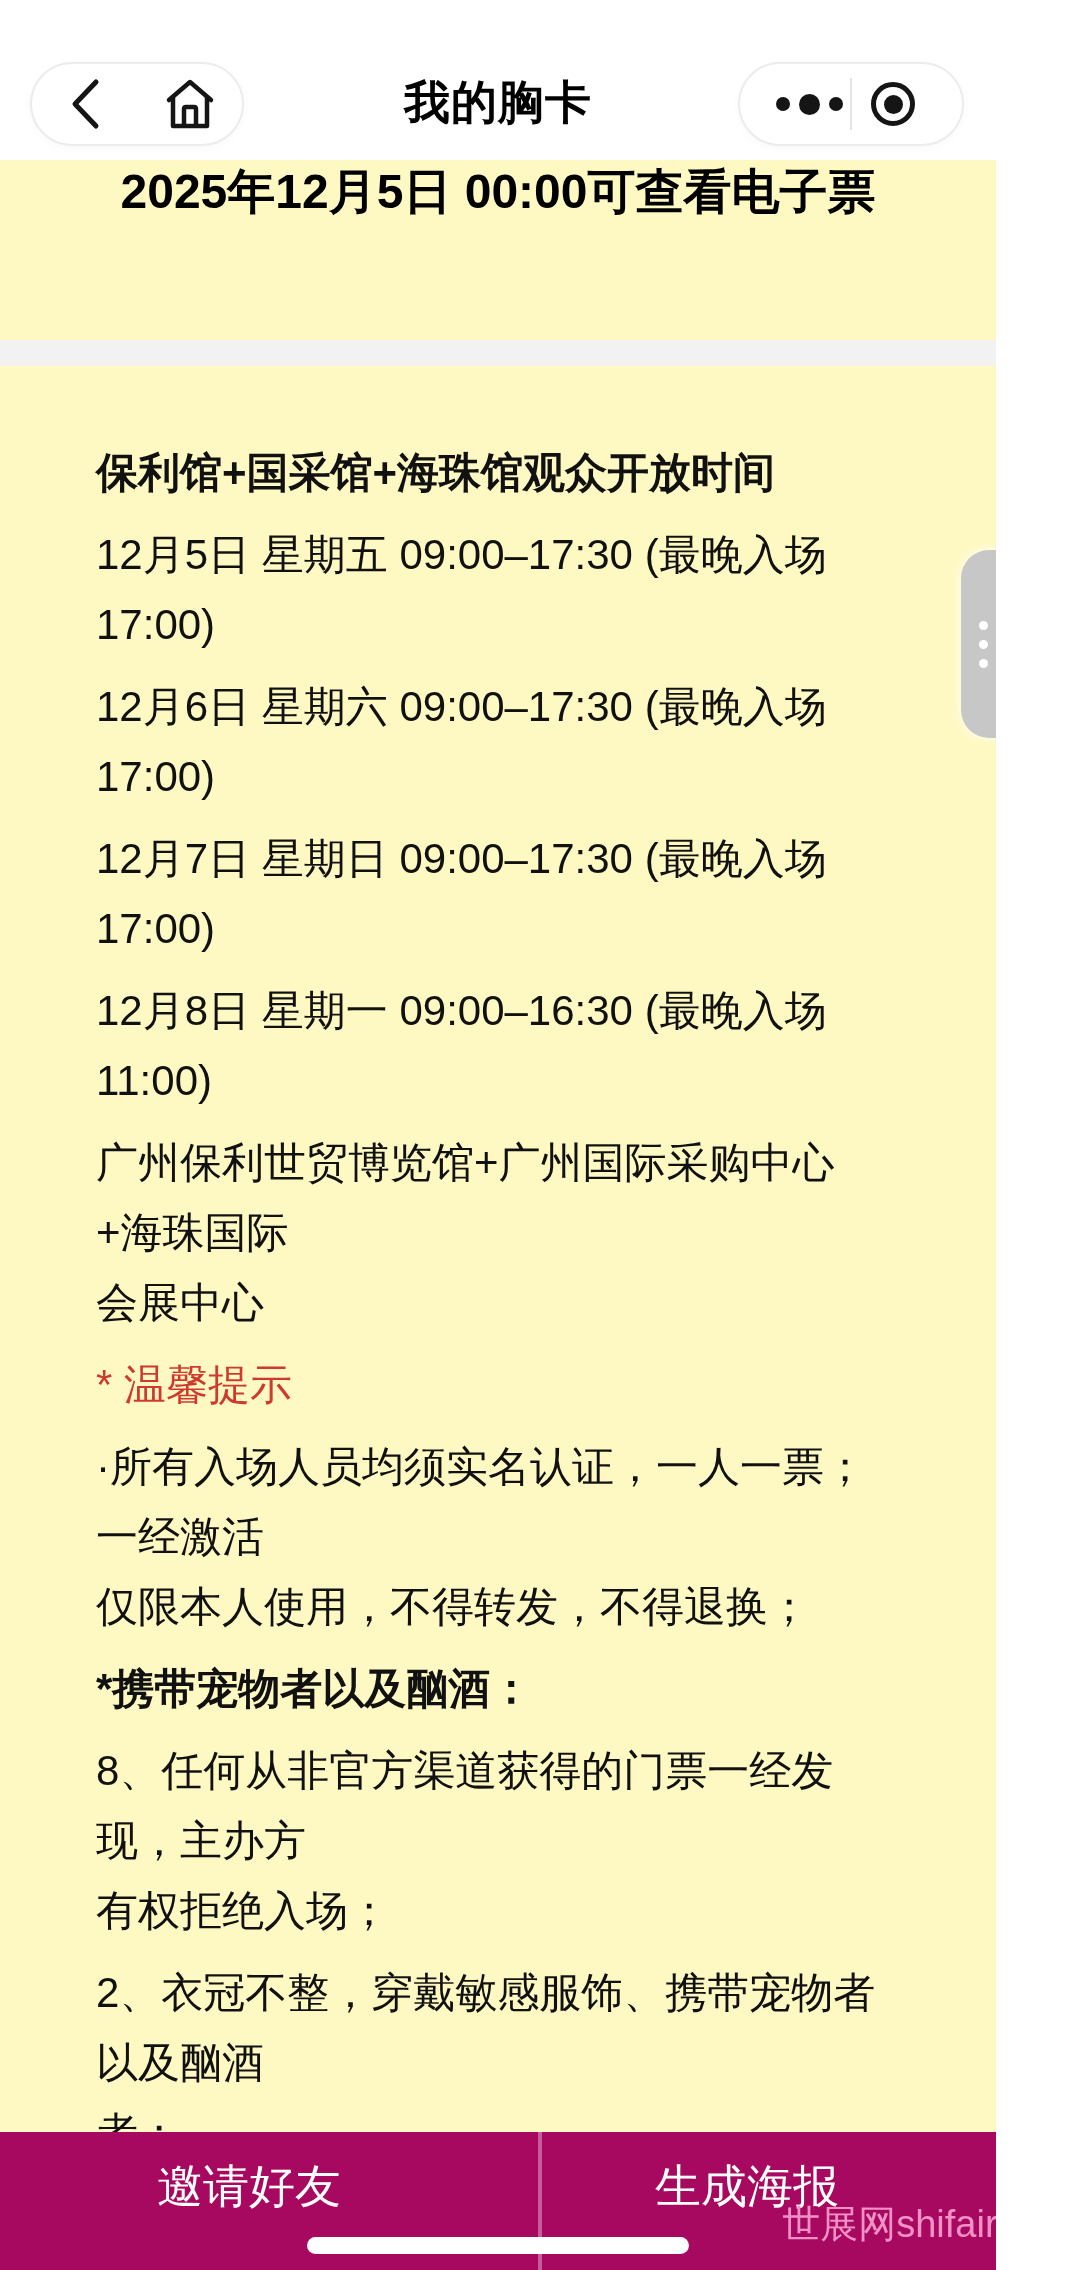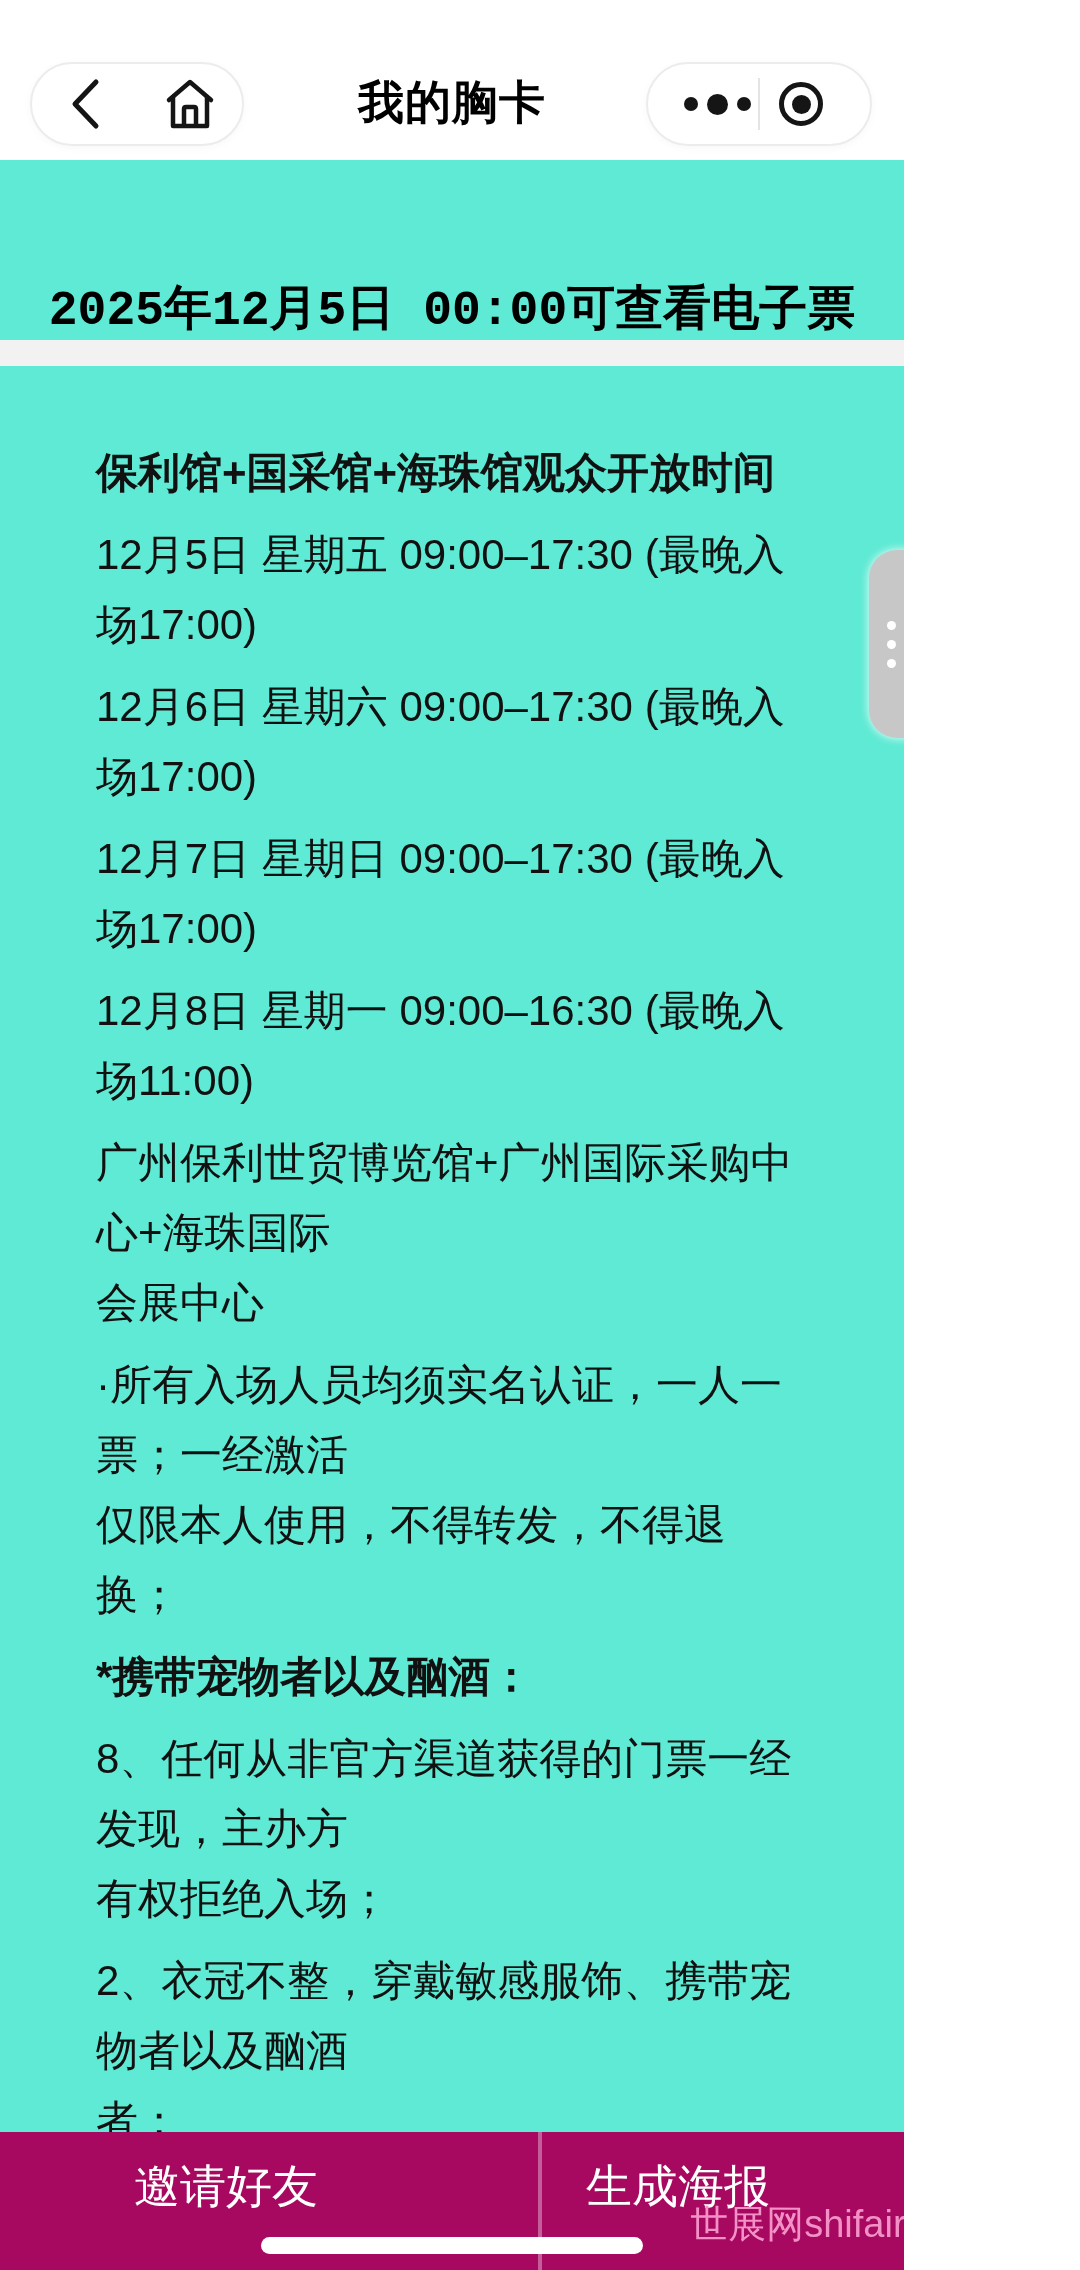--- a/index.html
+++ b/index.html
@@ -3,23 +3,23 @@
 <meta charset="utf-8">
 <style>
   * { margin: 0; padding: 0; box-sizing: border-box; }
   html, body { background: #ffffff; }
   body {
     font-family: "Liberation Sans", "DejaVu Sans", sans-serif;
     width: 1080px;
   }
   .screen {
     position: relative;
-    width: 904px;
+    width: 996px;
     height: 2270px;
-    background: #5eead4;
+    background: #fef9c3;
     overflow: hidden;
   }
 
   
   .navbar {
     position: relative;
     height: 160px;
     background: #ffffff;
   }
   .nav-title {
@@ -72,23 +72,22 @@
   .record-icon .core {
     width: 19px; height: 19px;
     background: #151515;
     border-radius: 50%;
   }
 
   
   .headline-row {
     height: 180px;
     display: flex;
-    align-items: flex-end;
-    justify-content: center;
-    font-family: Liberation Mono, monospace;
+    align-items: flex-start;
+    justify-content: center;
   }
   .headline {
     font-size: 48px;
     font-weight: 700;
     color: #000000;
   }
   .gray-band { height: 26px; background: #f2f2f2; }
 
   
   .notice {
@@ -227,20 +226,21 @@
   <div class="gray-band"></div>
 
   <main class="notice">
     <p class="bold">保利馆+国采馆+海珠馆观众开放时间</p>
     <p>12月5日 星期五 09:00–17:30 (最晚入场17:00)</p>
     <p>12月6日 星期六 09:00–17:30 (最晚入场17:00)</p>
     <p>12月7日 星期日 09:00–17:30 (最晚入场17:00)</p>
     <p>12月8日 星期一 09:00–16:30 (最晚入场11:00)</p>
     <p>广州保利世贸博览馆+广州国际采购中心+海珠国际
 会展中心</p>
+    <p class="red">* 温馨提示</p>
     <p>·所有入场人员均须实名认证，一人一票；一经激活
 仅限本人使用，不得转发，不得退换；</p>
     <p class="bold">*携带宠物者以及酗酒：</p>
     <p>8、任何从非官方渠道获得的门票一经发现，主办方
 有权拒绝入场；</p>
     <p>2、衣冠不整，穿戴敏感服饰、携带宠物者以及酗酒
 者；</p>
 
   </main>
 

